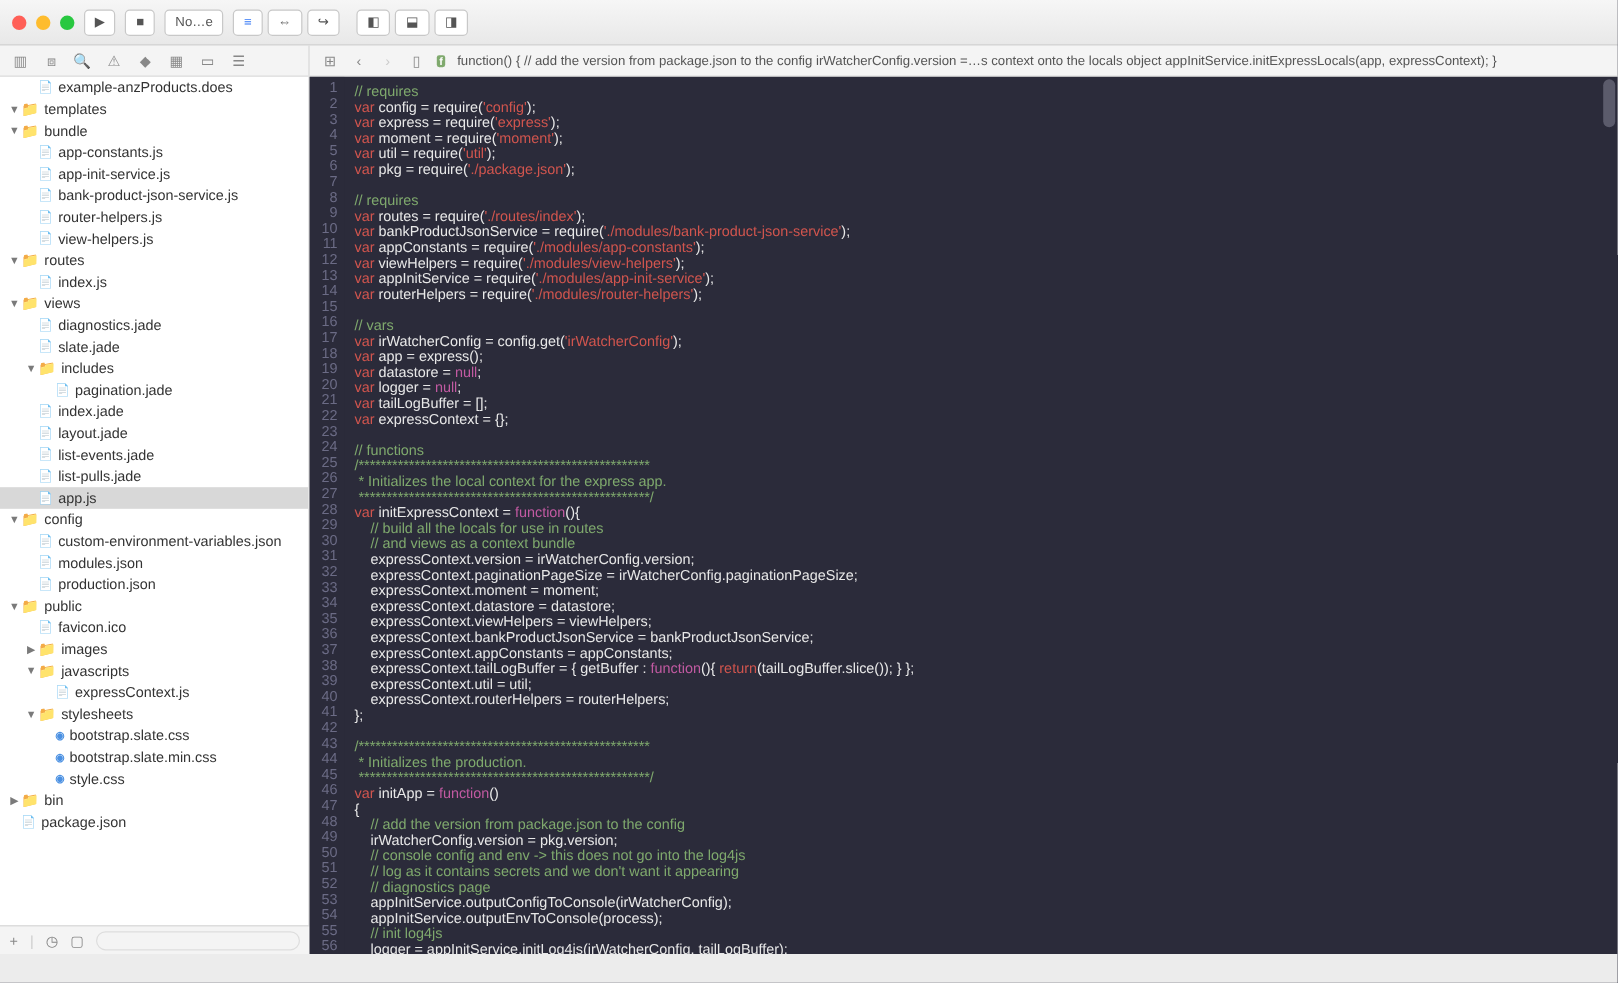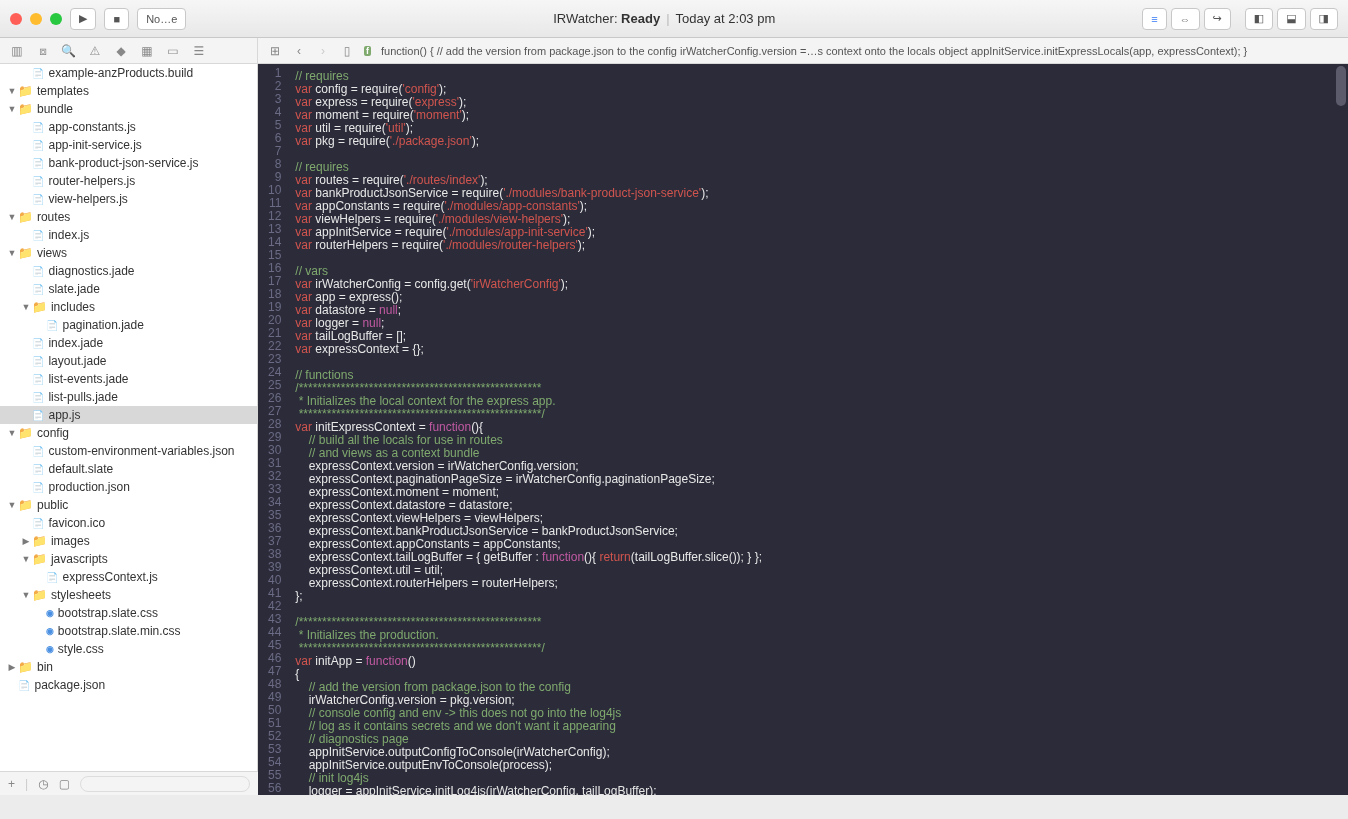--- a/index.html
+++ b/index.html
@@ -46,23 +46,20 @@
   </div>
   <div class="tbtn">
       <span>▶</span>
     </div>
   <div class="tbtn">
       <span>■</span>
     </div>
   <div class="tbtn">
       <span>No…e</span>
     </div>
-  <div class="title-center">
-    <span>IRWatcher</span>: <b>Ready</b><span class="sep">|</span><span>Today at 2:03 pm</span>
-  </div>
   <div class="right-tools">
     <div class="tbtn" style="color:#3478f6">≡</div>
     <div class="tbtn">⇔</div>
     <div class="tbtn">↪</div>
     <div style="width:6px"></div>
     <div class="tbtn">◧</div>
     <div class="tbtn">⬓</div>
     <div class="tbtn">◨</div>
   </div>
 </div>
@@ -87,21 +84,21 @@
     <span class="breadcrumb">function() { // add the version from package.json to the config irWatcherConfig.version =…s context onto the locals object appInitService.initExpressLocals(app, expressContext); }</span>
   </div>
 </div>
 
 <div class="main">
   <div style="display:flex;flex-direction:column">
     <div class="sidebar" id="tree" style="flex:1">
         <div class="tree-row" style="padding-left: 20px;">
           <span class="disclosure"></span>
           <span class="file-icon">📄</span>
-          <span>example-anzProducts.build</span>
+          <span>example-anzProducts.does</span>
         </div>
         <div class="tree-row" style="padding-left: 6px;">
           <span class="disclosure">▼</span>
           <span class="folder-icon">📁</span>
           <span>templates</span>
         </div>
         <div class="tree-row" style="padding-left: 6px;">
           <span class="disclosure">▼</span>
           <span class="folder-icon">📁</span>
           <span>bundle</span>
@@ -197,21 +194,21 @@
           <span>config</span>
         </div>
         <div class="tree-row" style="padding-left: 20px;">
           <span class="disclosure"></span>
           <span class="file-icon">📄</span>
           <span>custom-environment-variables.json</span>
         </div>
         <div class="tree-row" style="padding-left: 20px;">
           <span class="disclosure"></span>
           <span class="file-icon">📄</span>
-          <span>default.slate</span>
+          <span>modules.json</span>
         </div>
         <div class="tree-row" style="padding-left: 20px;">
           <span class="disclosure"></span>
           <span class="file-icon">📄</span>
           <span>production.json</span>
         </div>
         <div class="tree-row" style="padding-left: 6px;">
           <span class="disclosure">▼</span>
           <span class="folder-icon">📁</span>
           <span>public</span>

